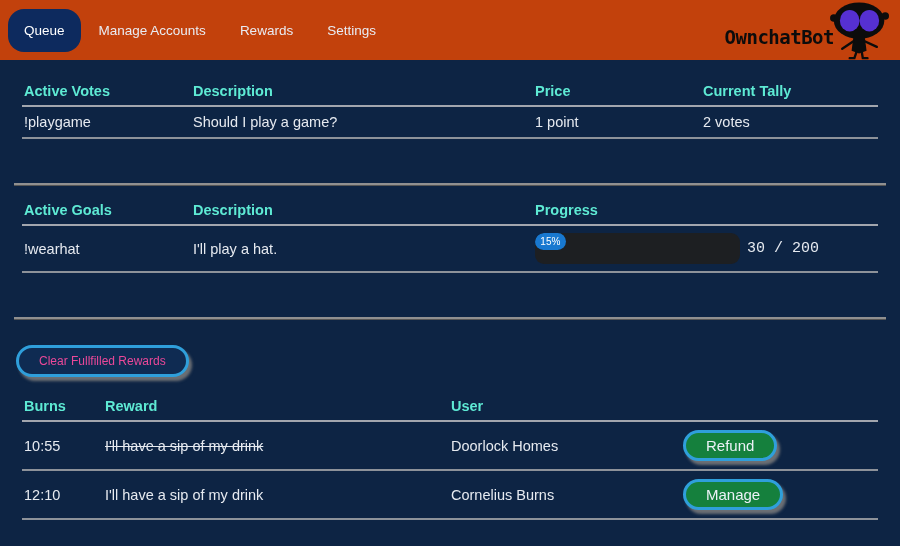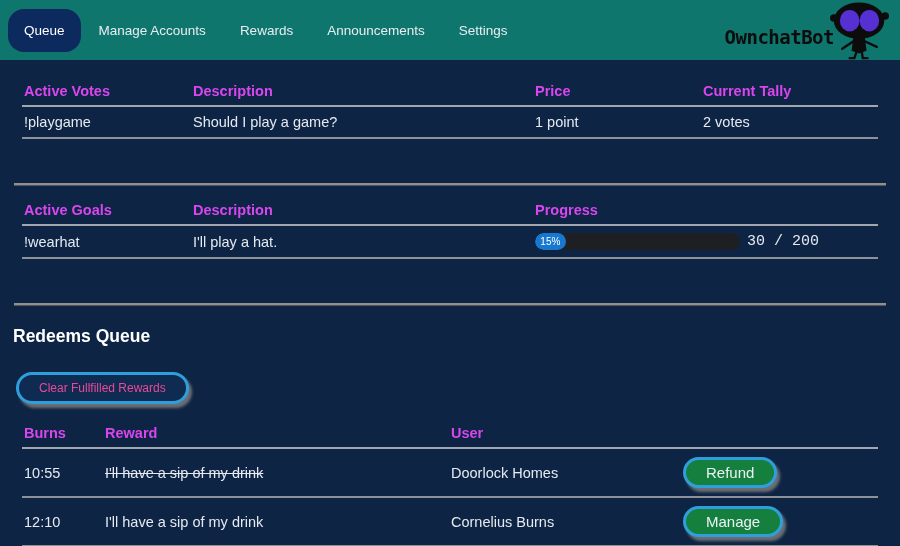--- a/index.html
+++ b/index.html
@@ -6,21 +6,21 @@
     margin: 0; padding: 0;
     width: 900px; height: 546px;
     background: #0d2444;
     font-family: "Liberation Sans", sans-serif;
     overflow: hidden;
   }
 
   
   .navbar {
     height: 60px;
-    background: #0f766e;
+    background: #c2410c;
     display: flex;
     align-items: center;
     justify-content: space-between;
     padding: 0 6px 0 8px;
     box-sizing: border-box;
   }
   .tabs { display: flex; align-items: center; }
   .tab {
     color: #e9ecf3;
     font-size: 13.5px;
@@ -49,21 +49,21 @@
   table {
     border-collapse: collapse;
     table-layout: fixed;
     width: 856px;
     margin-left: 10px;
   }
   th {
     text-align: left;
     font-size: 14.5px;
     font-weight: bold;
-    color: #d946ef;
+    color: #5eead4;
     padding: 7px 2px 6px;
     border-bottom: 2px solid #a2a6ae;
   }
   td {
     font-size: 14.5px;
     color: #e6eaf0;
     padding: 7px 2px;
     border-bottom: 2px solid #8d929a;
     vertical-align: middle;
   }
@@ -72,21 +72,21 @@
   hr.section-divider {
     border: none;
     border-top: 2px solid #909090;
     border-bottom: 1px solid #565656;
     margin: 44px 2px 9px 2px;
   }
 
   
   .progress-wrap { display: flex; align-items: center; }
   .progress-track {
-    width: 205px; height: 17px;
+    width: 205px; height: 31px;
     background: #1d1f22;
     border-radius: 9px;
     overflow: hidden;
     flex: none;
   }
   .progress-fill {
     height: 17px;
     background: #1878d0;
     border-radius: 9px;
     display: flex; align-items: center; justify-content: center;
@@ -133,21 +133,20 @@
   .redeems-table td { padding: 7px 2px; height: 33px; }
 </style>
 </head>
 <body>
 
 <div class="navbar">
   <nav class="tabs">
     <div class="tab active">Queue</div>
     <div class="tab">Manage Accounts</div>
     <div class="tab">Rewards</div>
-    <div class="tab">Announcements</div>
     <div class="tab">Settings</div>
   </nav>
   <div class="brand">
     <span class="brand-text">OwnchatBot</span>
     <svg class="robot-svg" viewBox="0 0 70 62" xmlns="http://www.w3.org/2000/svg">
       <circle cx="7" cy="17" r="4" fill="#0c0c0c"></circle>
       <circle cx="62" cy="15" r="4" fill="#0c0c0c"></circle>
       <ellipse cx="34" cy="20" rx="27" ry="19.5" fill="#0c0c0c"></ellipse>
       <ellipse cx="24" cy="20" rx="10.5" ry="11.5" fill="#5630d2"></ellipse>
       <ellipse cx="45" cy="20" rx="10.5" ry="11.5" fill="#5630d2"></ellipse>
@@ -215,21 +214,20 @@
             </div>
             <span class="progress-label">30 / 200</span>
           </div>
         </td>
       </tr>
     </tbody>
   </table>
 
   <hr class="section-divider">
 
-  <h2 class="section-title">Redeems Queue</h2>
 
   <div class="btn-row">
     <button class="pill-btn">Clear Fullfilled Rewards</button>
   </div>
 
   <table class="redeems-table">
     <colgroup>
         <col style="width:81px">
         <col style="width:346px">
         <col style="width:232px">

